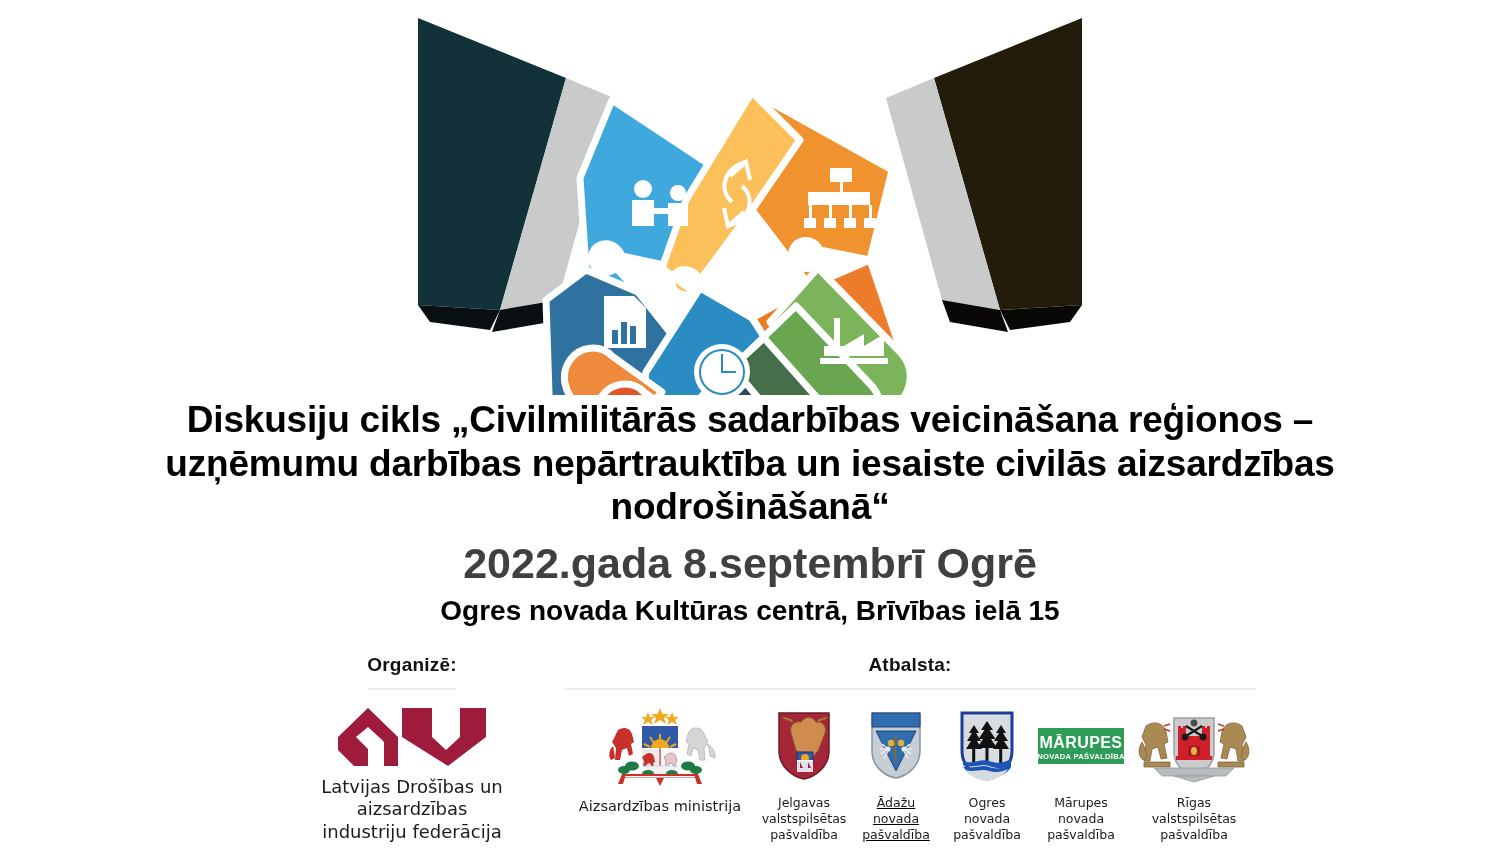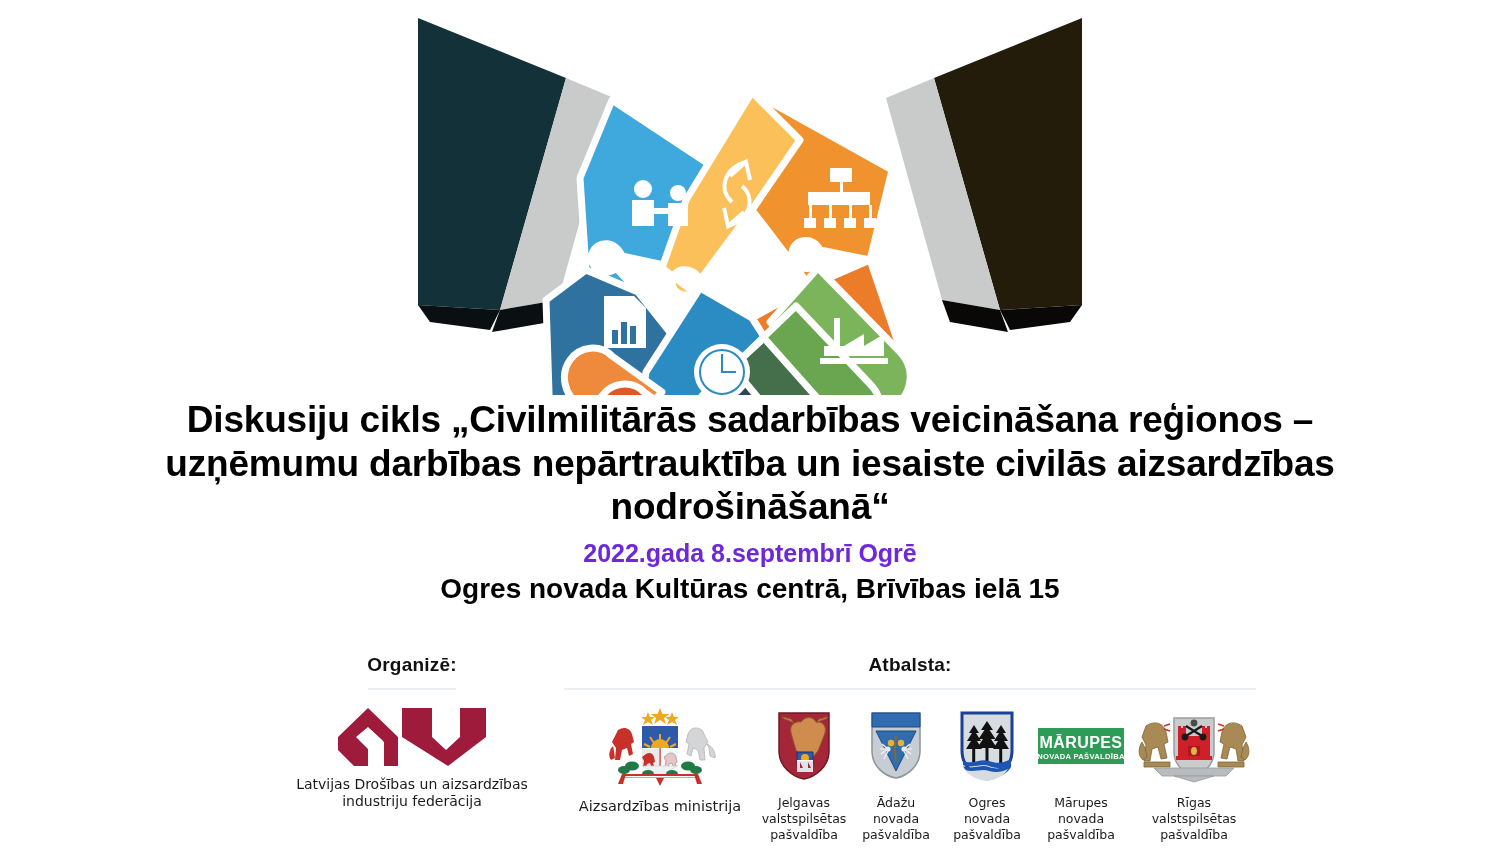--- a/index.html
+++ b/index.html
@@ -45,25 +45,25 @@
   .title-main {
     font-size: 37px;
     font-weight: bold;
     line-height: 1.18;
     letter-spacing: -0.2px;
     margin: 0;
     padding: 0 18px;
     color: #000;
   }
   .title-date {
-    font-size: 25px;
+    font-size: 43px;
     font-weight: bold;
     line-height: 1.2;
     margin: 9px 0 0 0;
-    color: #6d28d9;
+    color: #404040;
   }
   .title-venue {
     font-size: 28px;
     font-weight: bold;
     line-height: 1.2;
     margin: 4px 0 0 0;
     color: #000;
   }
 
   
@@ -107,21 +107,21 @@
   .sup-col .sect-rule { width: 692px; }
 
   .org-logo-wrap {
     margin-top: 16px;
     display: flex;
     flex-direction: column;
     align-items: center;
   }
   .org-caption {
     margin-top: 8px;
-    font-size: 14px;
+    font-size: 18px;
     line-height: 1.25;
     color: #1b1b1b;
     font-family: "DejaVu Sans", sans-serif;
   }
 
   .sup-row {
     margin-top: 14px;
     display: flex;
     align-items: flex-start;
     justify-content: center;
@@ -141,21 +141,21 @@
   .sup-caption {
     margin-top: 7px;
     font-size: 12.5px;
     line-height: 1.3;
     color: #1b1b1b;
     font-family: "DejaVu Sans", sans-serif;
     white-space: pre-line;
   }
   .w-am  { width: 196px; }
   .w-jel { width: 92px; }
-  .w-ada { width: 92px; }
+  .w-ada { width: 92px; text-decoration: underline; }
   .w-ogr { width: 90px; }
   .w-mar { width: 98px; }
   .w-rig { width: 128px; }
 
   .am-caption { font-size: 14.5px; margin-top: 9px; }
 </style>
 </head>
 <body>
 
 <div class="slide">

